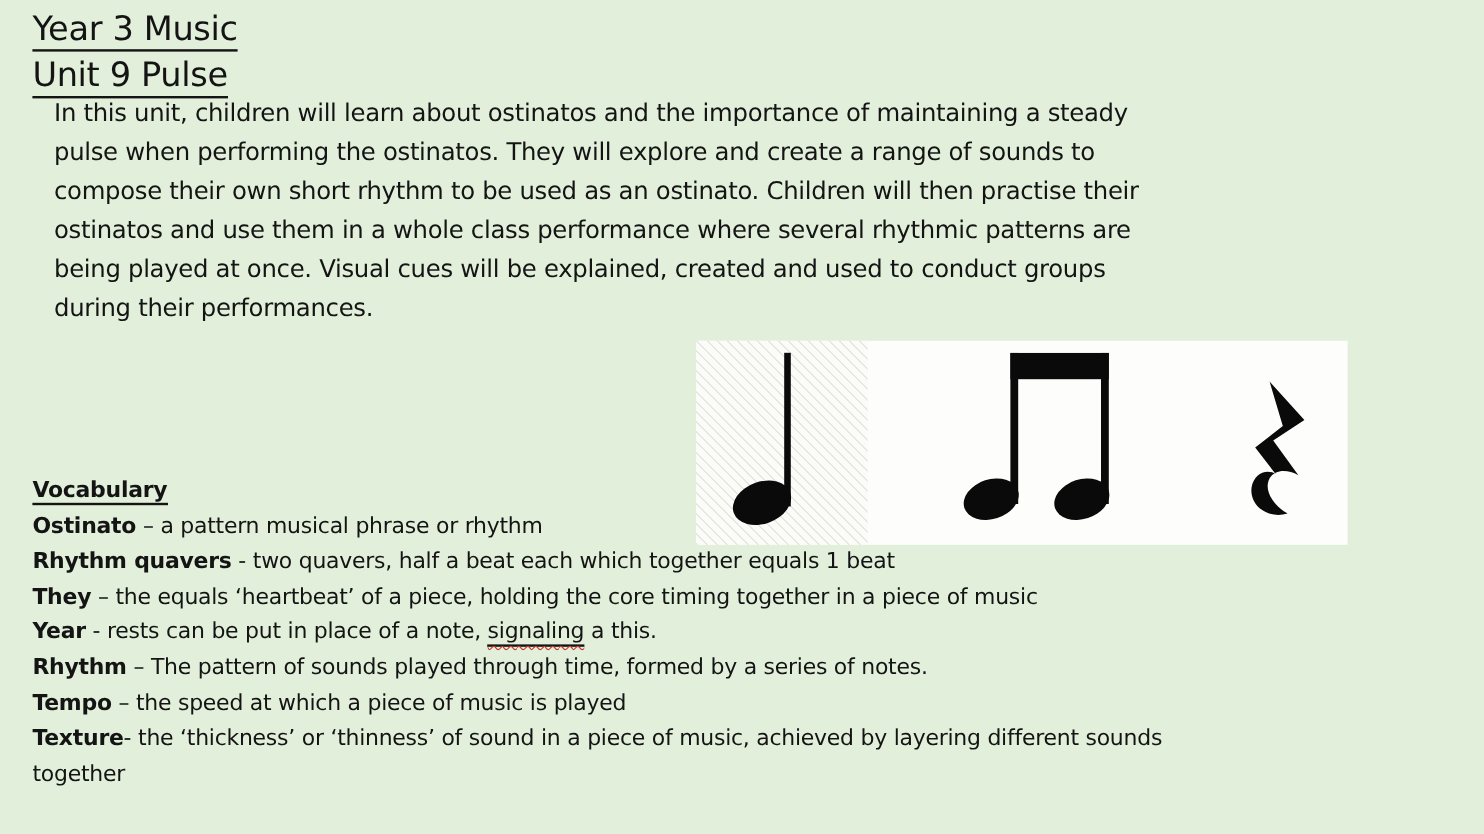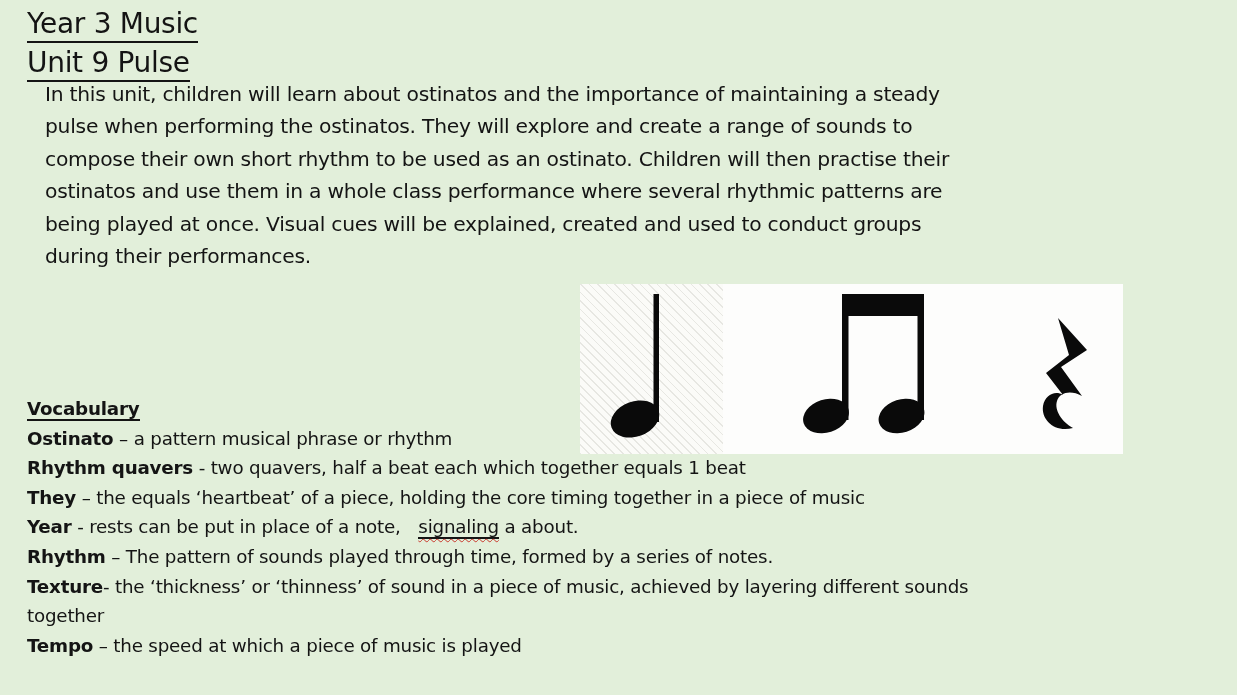--- a/index.html
+++ b/index.html
@@ -38,21 +38,21 @@
 
   .vocab {
     position:absolute; left:27px; top:394px; width:985px;
     font-size:18.3px; line-height:29.6px; letter-spacing:-0.2px;
   }
   .vocab-heading {
     font-weight:bold;
     border-bottom:2px solid #141414; padding-bottom:0px;
   }
   .term { font-weight:bold; }
-  .u-black { border-bottom:2px solid #141414;margin-left:12px; }
+  .u-black { border-bottom:2px solid #141414; }
   .u-wavy {
     text-decoration:underline wavy #c9392e;
     text-decoration-thickness:1.3px;
     text-underline-offset:5px;
   }
 </style>
 </head>
 <body style="background-color: rgb(226, 239, 218); color: rgb(20, 20, 20);">
 
 <div class="title-block">
@@ -93,18 +93,18 @@
 </div>
 
 <div class="vocab">
   <div>
     <span class="vocab-heading">Vocabulary</span>
   </div>
   <div id="vocab-list">
       <div class="vocab-line"><span class="term">Ostinato</span><span> – </span><span>a pattern musical phrase or rhythm</span></div>
       <div class="vocab-line"><span class="term">Rhythm quavers</span><span> - </span><span>two quavers, half a beat each which together equals 1 beat</span></div>
       <div class="vocab-line"><span class="term">They</span><span> – </span><span>the equals ‘heartbeat’ of a piece, holding the core timing together in a piece of music</span></div>
-      <div class="vocab-line"><span class="term">Year</span><span> - </span><span>rests can be put in place of a note, </span><span class="u-black"><span class="u-wavy">signaling</span></span><span> a about.</span></div>
+      <div class="vocab-line"><span class="term">Year</span><span> - </span><span>rests can be put in place of a note, </span><span class="u-black"><span class="u-wavy">signaling</span></span><span> a this.</span></div>
       <div class="vocab-line"><span class="term">Rhythm</span><span> – </span><span>The pattern of sounds played through time, formed by a series of notes.</span></div>
+      <div class="vocab-line"><span class="term">Tempo</span><span> – </span><span>the speed at which a piece of music is played</span></div>
       <div class="vocab-line"><span class="term">Texture</span><span>- </span><span>the ‘thickness’ or ‘thinness’ of sound in a piece of music, achieved by layering different sounds together</span></div>
-      <div class="vocab-line"><span class="term">Tempo</span><span> – </span><span>the speed at which a piece of music is played</span></div>
     </div>
 </div>
 
 </body></html>

